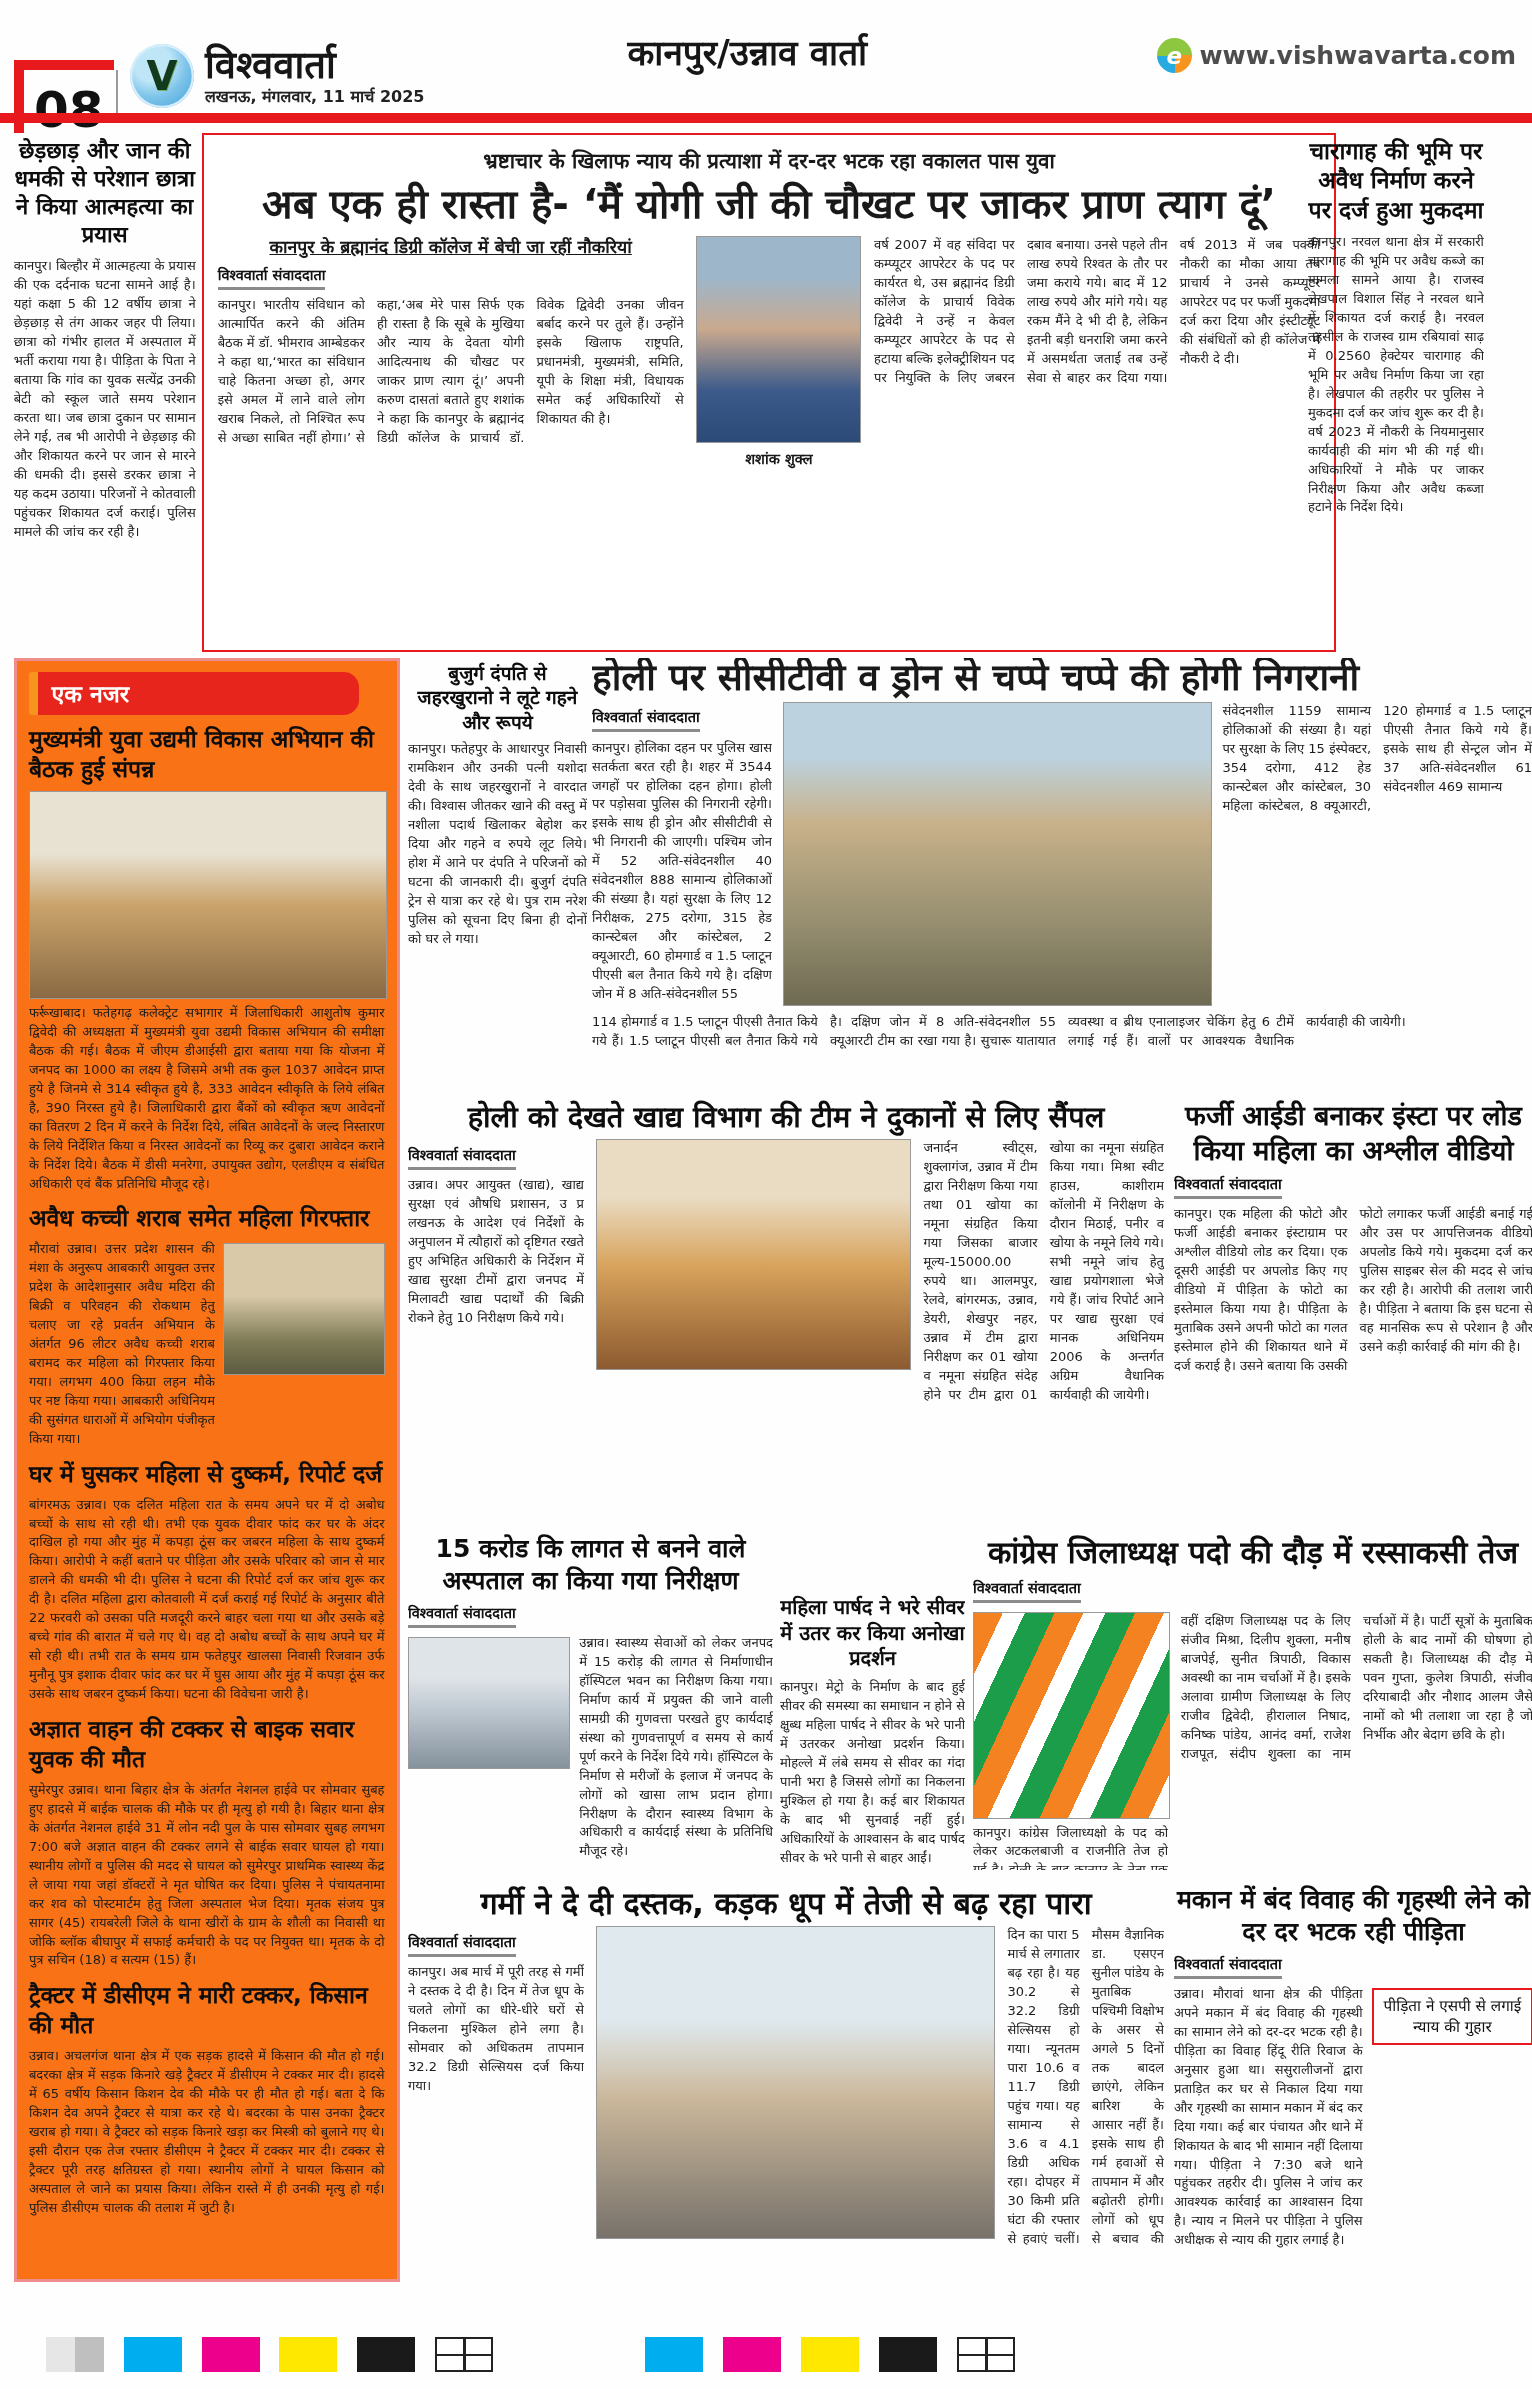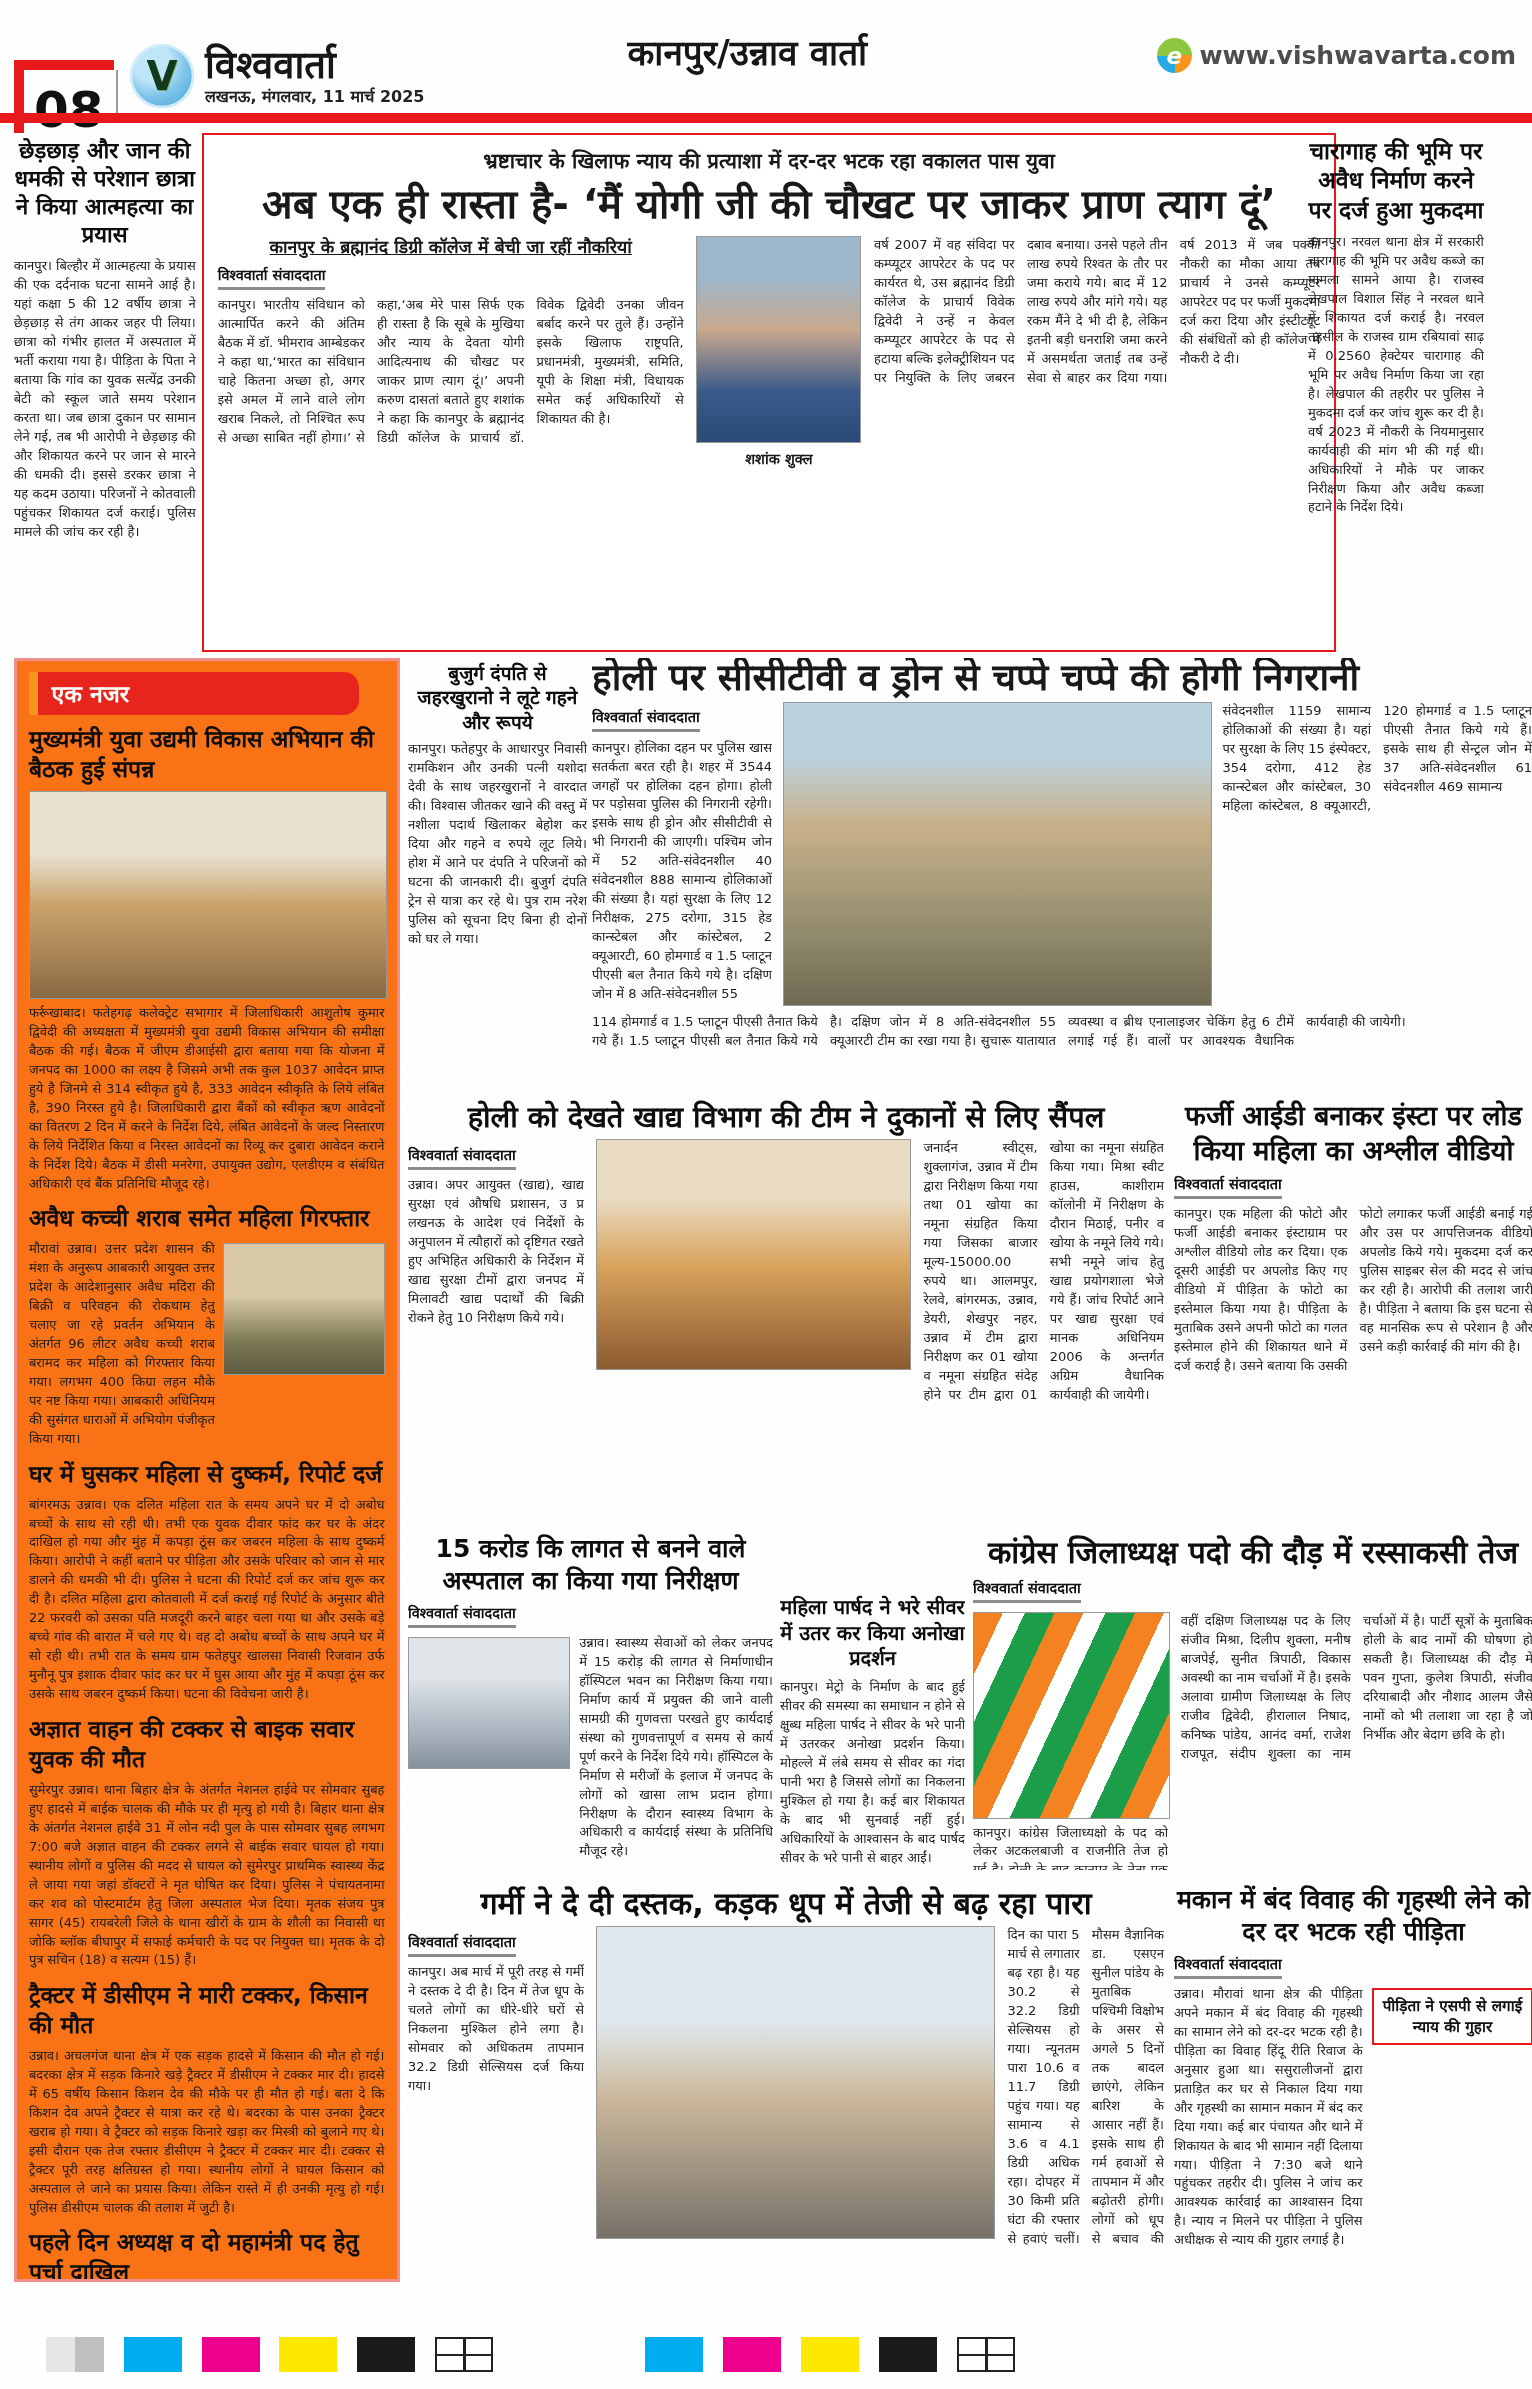--- a/index.html
+++ b/index.html
@@ -97,21 +97,21 @@
   
   .heat{position:absolute;left:408px;top:1884px;width:756px;height:438px;overflow:hidden;}
   .heat .hl{font-size:30.5px;}
   .heat-row{display:flex;gap:12.2px;margin-top:3.1px;}
   .heat-intro{width:176px;height:328px;}
   .heat-photo{width:397px;height:311px;background:linear-gradient(180deg,#dfe9ee 0 30%,#cbb89b 55%,#77726a 100%);}
   .heat-rest{flex:1;height:328px;}
   .household{position:absolute;left:1174px;top:1884px;width:359px;height:438px;overflow:hidden;}
   .household .hl{font-size:25px;}
   .hh-box{float:right;width:145px;border:2.3px solid #e8191c;padding:6.1px;margin:3.1px 0 6.1px 9.2px;
-          font-size:15.3px;font-weight:700;text-align:center;line-height:1.35;color:#111;}
+          font-size:15.3px;font-weight:400;text-align:center;line-height:1.35;color:#111;}
   
   .marks{position:absolute;left:0;top:2334px;width:1533px;height:43px;}
   .mark{position:absolute;top:3.1px;width:58px;height:35px;}
   .mk-gray{background:linear-gradient(90deg,#e6e6e6 0 50%,#bfbfbf 50% 100%);}
   .mk-c{background:#00aeef;} .mk-m{background:#ec008c;} .mk-y{background:#ffe800;} .mk-k{background:#1a1a1a;}
   .mk-reg{border:2.3px solid #222;background:#fff;box-sizing:border-box;}
   .mk-reg .h{position:absolute;left:0;top:50%;width:100%;height:2.3px;background:#222;margin-top:-0.8px;}
   .mk-reg .v{position:absolute;top:0;left:50%;height:100%;width:2.3px;background:#222;margin-left:-0.8px;}
 </style>
 </head>
@@ -189,24 +189,20 @@
     <div>
       <div class="sb-hl">अज्ञात वाहन की टक्कर से बाइक सवार युवक की मौत</div>
       <div class="body-text">सुमेरपुर उन्नाव। थाना बिहार क्षेत्र के अंतर्गत नेशनल हाईवे पर सोमवार सुबह हुए हादसे में बाईक चालक की मौके पर ही मृत्यु हो गयी है। बिहार थाना क्षेत्र के अंतर्गत नेशनल हाईवे 31 में लोन नदी पुल के पास सोमवार सुबह लगभग 7:00 बजे अज्ञात वाहन की टक्कर लगने से बाईक सवार घायल हो गया। स्थानीय लोगों व पुलिस की मदद से घायल को सुमेरपुर प्राथमिक स्वास्थ्य केंद्र ले जाया गया जहां डॉक्टरों ने मृत घोषित कर दिया। पुलिस ने पंचायतनामा कर शव को पोस्टमार्टम हेतु जिला अस्पताल भेज दिया। मृतक संजय पुत्र सागर (45) रायबरेली जिले के थाना खीरों के ग्राम के शौली का निवासी था जोकि ब्लॉक बीघापुर में सफाई कर्मचारी के पद पर नियुक्त था। मृतक के दो पुत्र सचिन (18) व सत्यम (15) हैं।</div>
     </div>
 
     <div>
       <div class="sb-hl">ट्रैक्टर में डीसीएम ने मारी टक्कर, किसान की मौत</div>
       <div class="body-text">उन्नाव। अचलगंज थाना क्षेत्र में एक सड़क हादसे में किसान की मौत हो गई। बदरका क्षेत्र में सड़क किनारे खड़े ट्रैक्टर में डीसीएम ने टक्कर मार दी। हादसे में 65 वर्षीय किसान किशन देव की मौके पर ही मौत हो गई। बता दे कि किशन देव अपने ट्रैक्टर से यात्रा कर रहे थे। बदरका के पास उनका ट्रैक्टर खराब हो गया। वे ट्रैक्टर को सड़क किनारे खड़ा कर मिस्त्री को बुलाने गए थे। इसी दौरान एक तेज रफ्तार डीसीएम ने ट्रैक्टर में टक्कर मार दी। टक्कर से ट्रैक्टर पूरी तरह क्षतिग्रस्त हो गया। स्थानीय लोगों ने घायल किसान को अस्पताल ले जाने का प्रयास किया। लेकिन रास्ते में ही उनकी मृत्यु हो गई। पुलिस डीसीएम चालक की तलाश में जुटी है।</div>
     </div>
 
-    <div>
-      <div class="sb-hl">पहले दिन अध्यक्ष व दो महामंत्री पद हेतु पर्चा दाखिल</div>
-
-    </div>
 
   </div>
 
   <div class="art-poison">
     <div class="hl center">बुजुर्ग दंपति से जहरखुरानो ने लूटे गहने और रूपये</div>
     <div class="body-text" style="margin-top:6.1px;height:359px;">कानपुर। फतेहपुर के आधारपुर निवासी रामकिशन और उनकी पत्नी यशोदा देवी के साथ जहरखुरानों ने वारदात की। विश्वास जीतकर खाने की वस्तु में नशीला पदार्थ खिलाकर बेहोश कर दिया और गहने व रुपये लूट लिये। होश में आने पर दंपति ने परिजनों को घटना की जानकारी दी। बुजुर्ग दंपति ट्रेन से यात्रा कर रहे थे। पुत्र राम नरेश पुलिस को सूचना दिए बिना ही दोनों को घर ले गया।</div>
   </div>
 
   <div class="cctv">
     <div class="cctv-hl">होली पर सीसीटीवी व ड्रोन से चप्पे चप्पे की होगी निगरानी</div>

